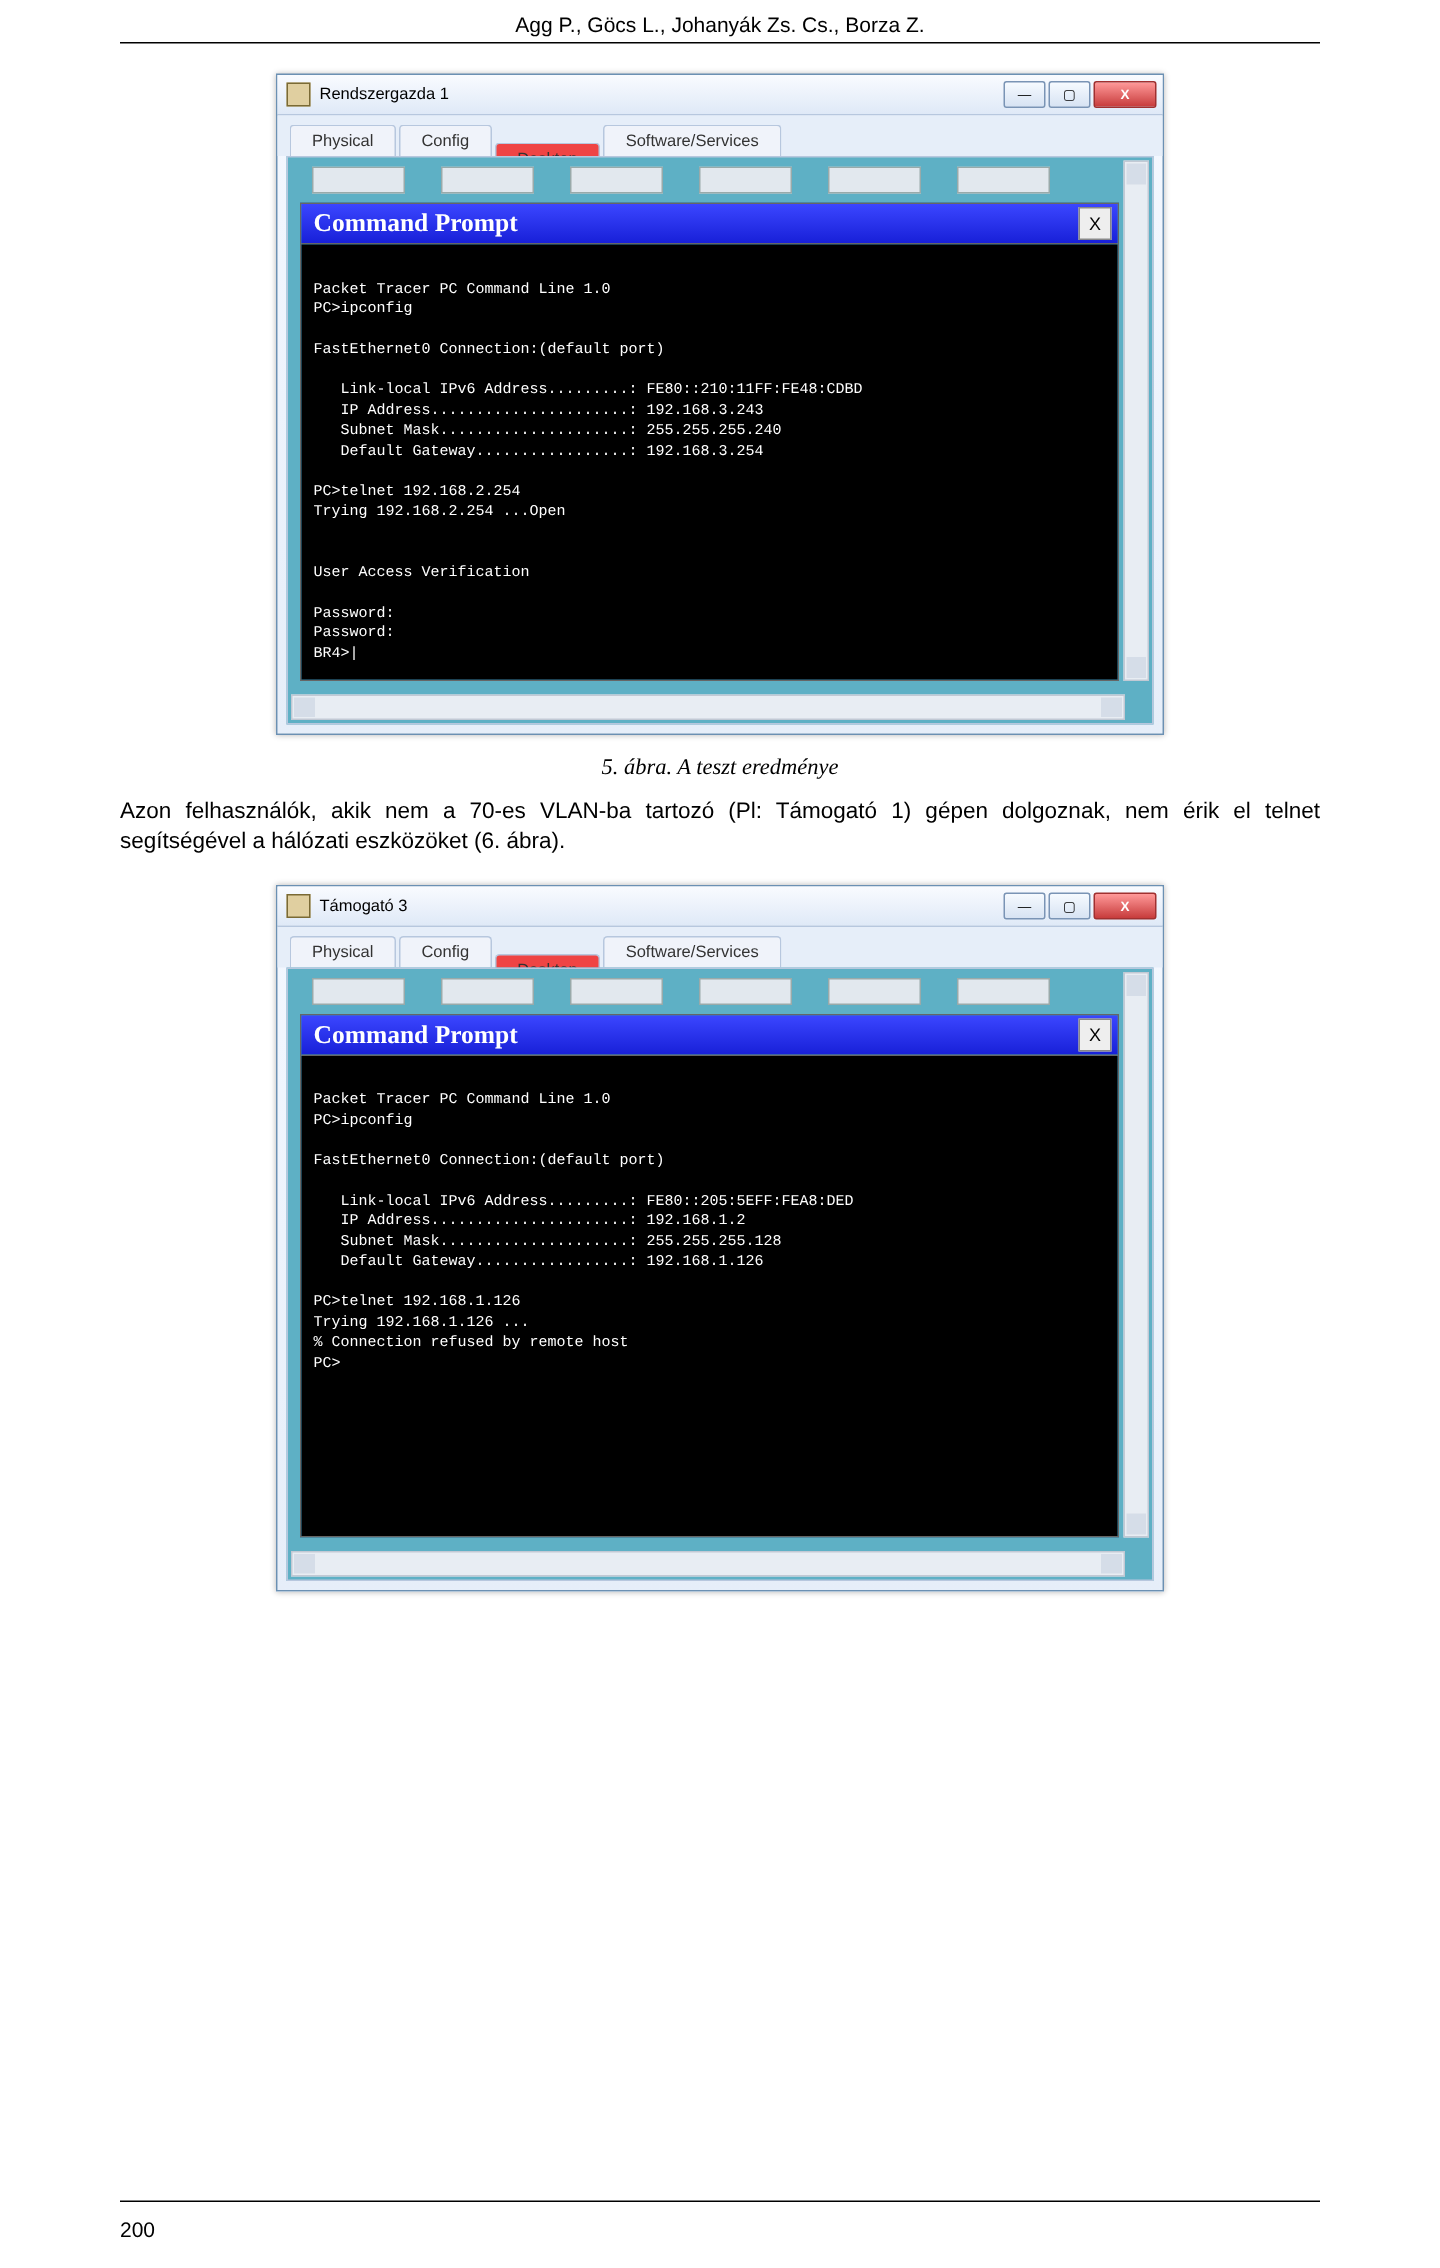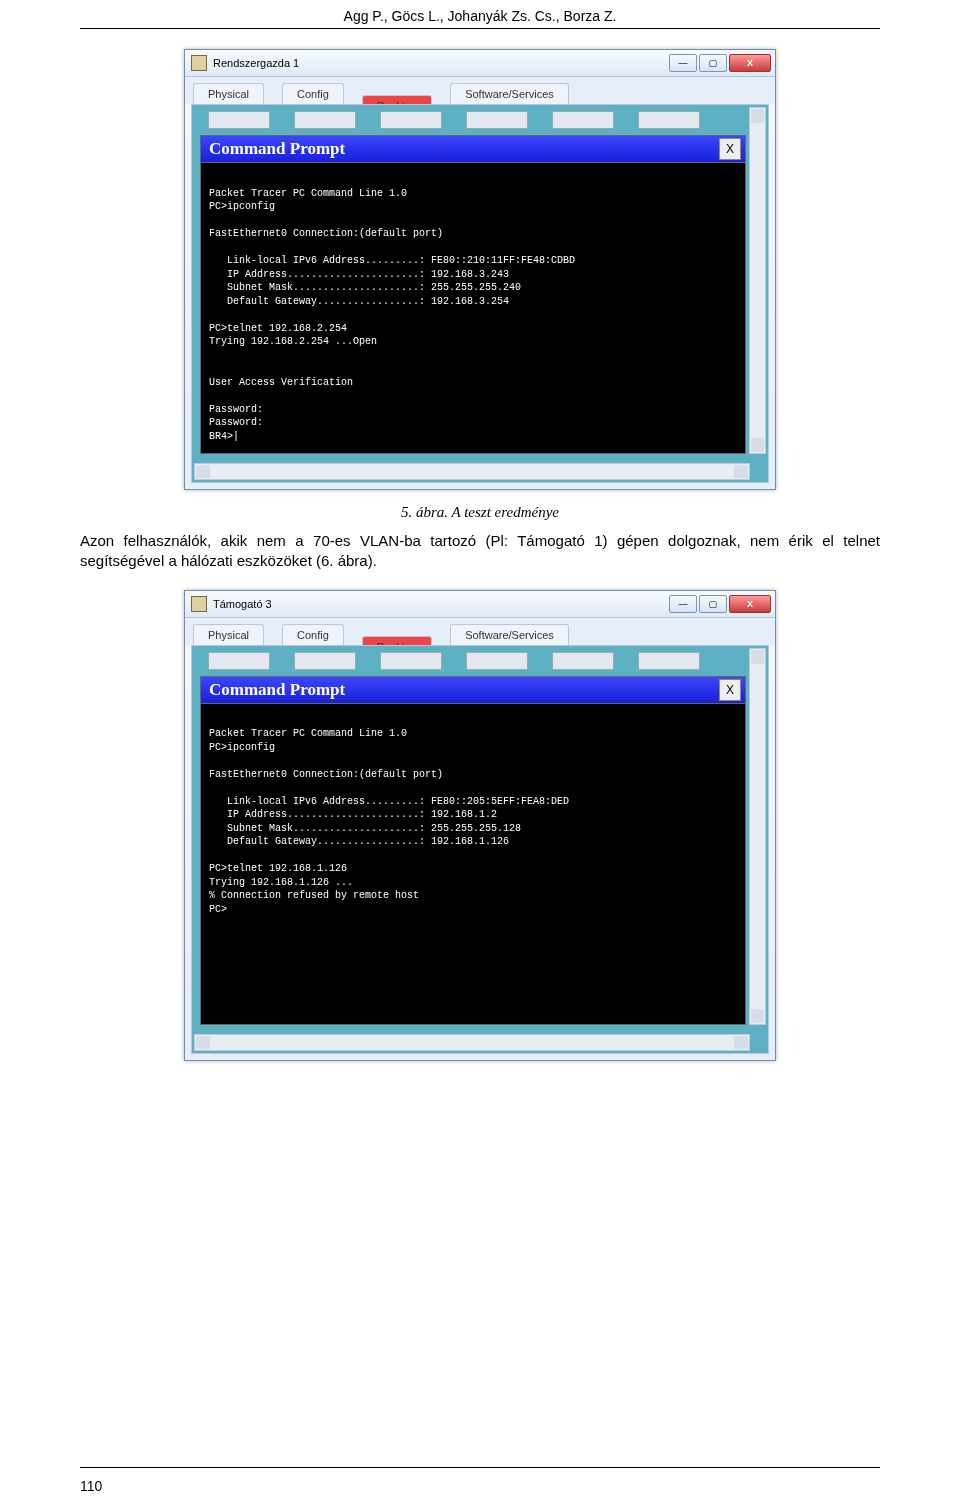--- a/index.html
+++ b/index.html
@@ -63,21 +63,21 @@
     border: 1px solid #7a94b5;
     background: linear-gradient(#f6faff,#d7e3f3);
     border-radius: 2px;
     display:flex;align-items:center;justify-content:center;
     font-size:9px; color:#000;
   }
   .winbtn.close { background: linear-gradient(#f99,#c73c3c); border-color:#a03030; color:#fff; width:40px; font-weight:bold;}
   .tabs {
     display: flex;
     padding: 6px 8px 0 8px;
-    gap: 18px;
+    gap: 2px;
     background: #e6eef9;
   }
   .tab {
     padding: 4px 14px;
     background: #f0f3fa;
     border: 1px solid #b7c7de;
     border-bottom: none;
     border-radius: 3px 3px 0 0;
     color: #333;
     font-size: 11px;
@@ -290,14 +290,14 @@
 PC&gt;</div>
         </div>
         <div class="scrollbar-v"></div>
         <div class="scrollbar-h"></div>
       </div>
     </div>
   </div>
 
 
   <div class="footer-line"></div>
-  <div class="page-num">110</div>
+  <div class="page-num">200</div>
 </div>
 
 </body></html>

